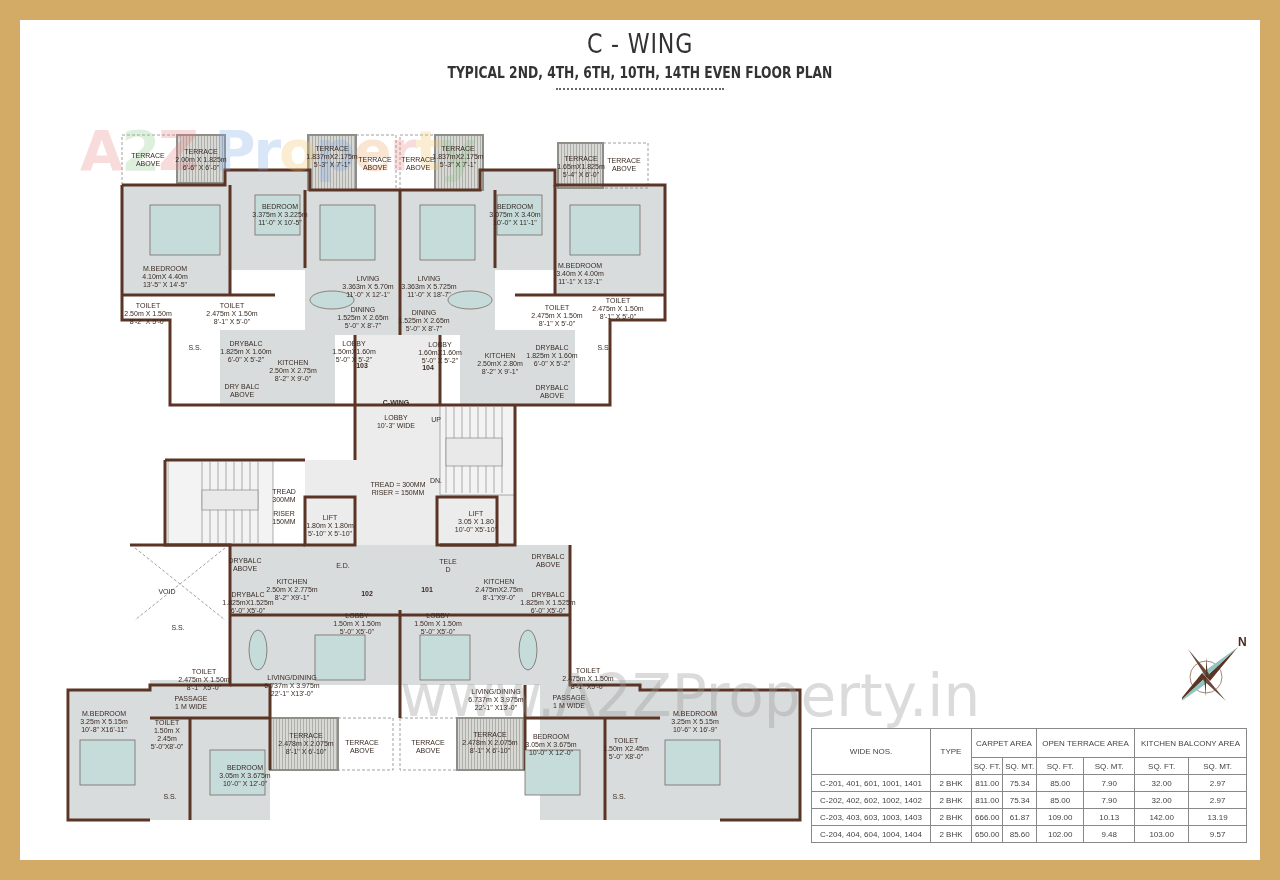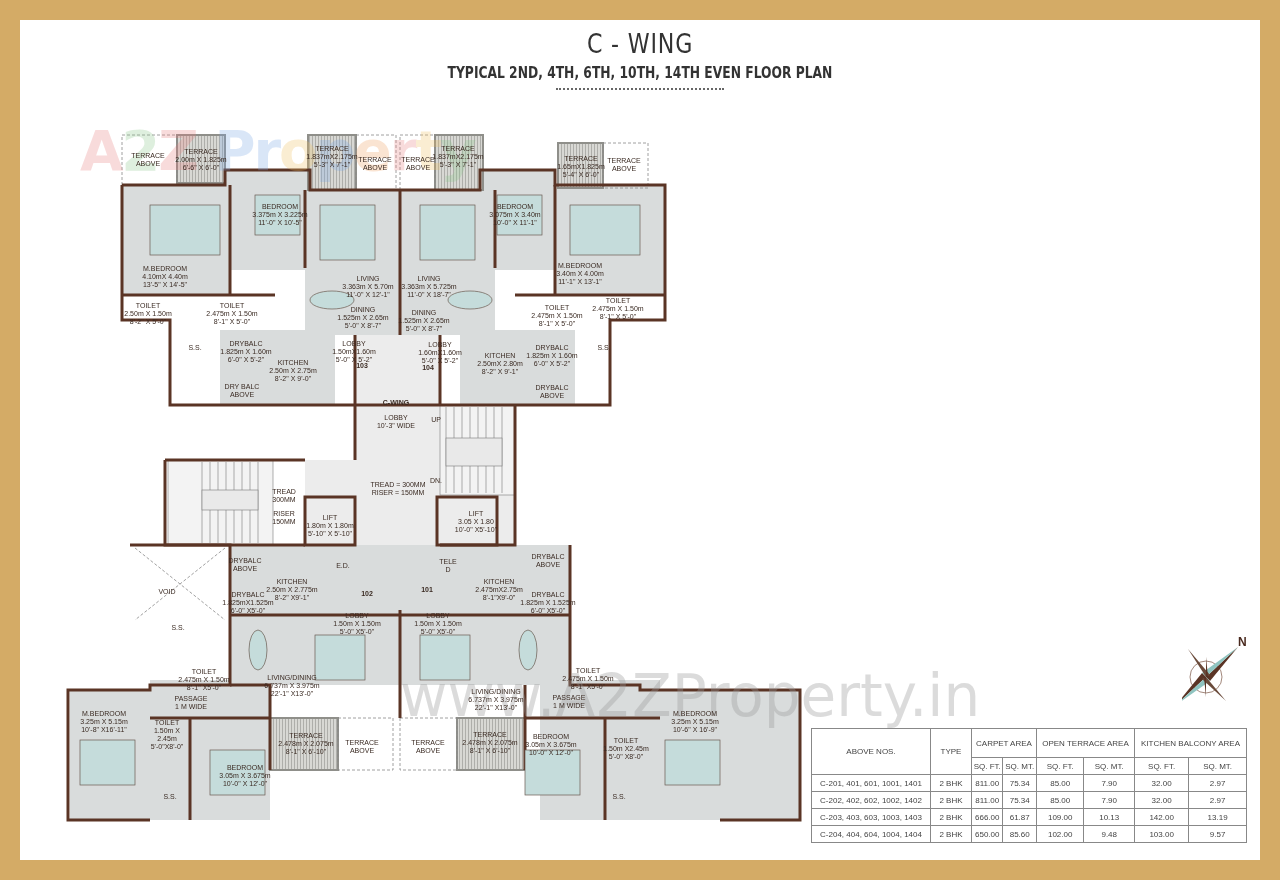--- a/index.html
+++ b/index.html
@@ -348,21 +348,21 @@
   <polygon points="24,42 6,14 28,40" fill="#6a4a3a"></polygon>
   <polygon points="24,42 44,66 20,44" fill="#6a4a3a"></polygon>
   <polygon points="24,42 24,22 26,42" fill="#5a3425"></polygon>
   <polygon points="24,42 24,62 22,42" fill="#5a3425"></polygon>
 </svg>
 <div style="position:absolute;left:1238px;top:635px;font-weight:bold;font-size:12px;color:#4a2a1f">N</div>
 
 <table class="area">
   <tbody>
       <tr>
-    <th rowspan="2" style="width:118px">ABOVE NOS.</th>
+    <th rowspan="2" style="width:118px">WIDE NOS.</th>
     <th rowspan="2" style="width:40px">TYPE</th>
     <th colspan="2" style="height:28px">CARPET AREA</th>
     <th colspan="2">OPEN TERRACE AREA</th>
     <th colspan="2">KITCHEN BALCONY AREA</th>
   </tr>
   <tr>
     <th>SQ. FT.</th>
     <th>SQ. MT.</th>
     <th>SQ. FT.</th>
     <th>SQ. MT.</th>

